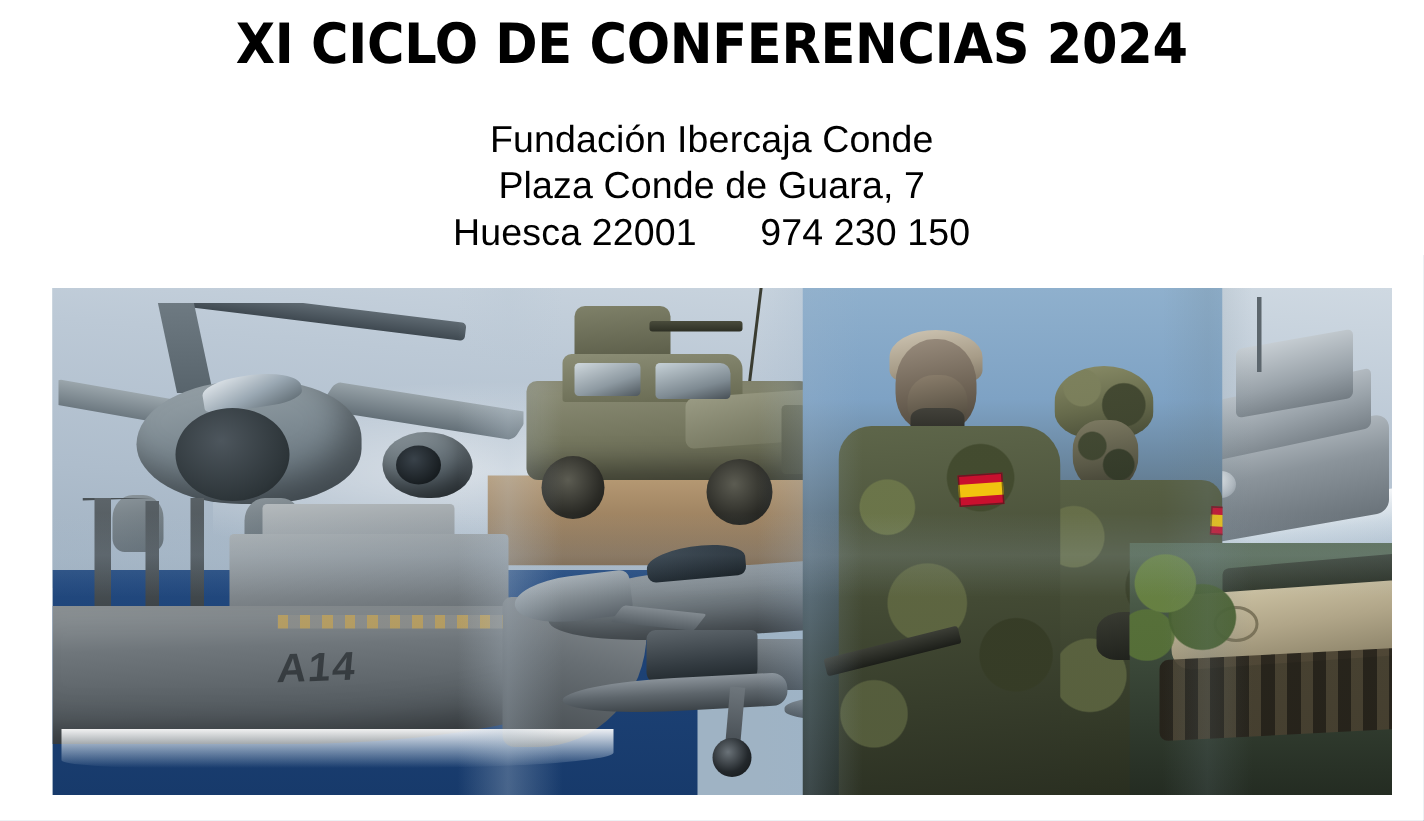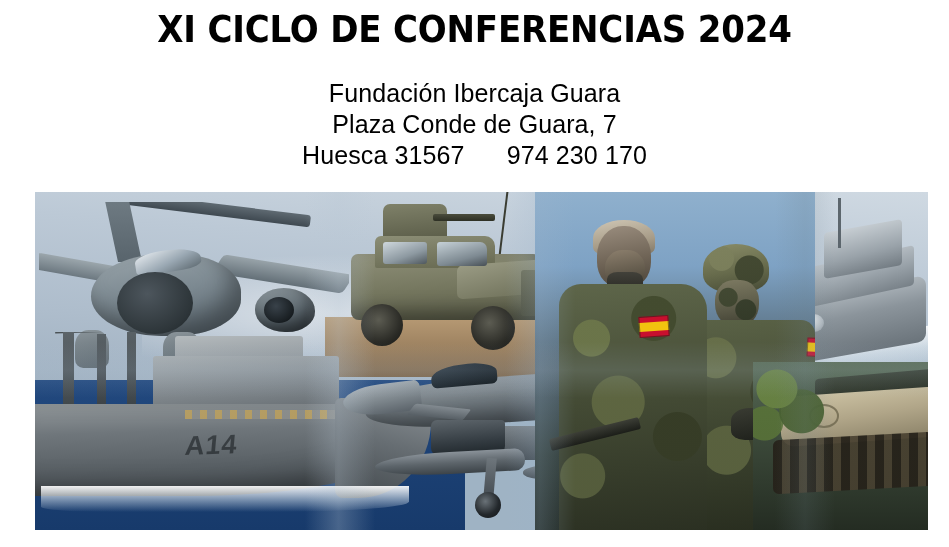--- a/index.html
+++ b/index.html
@@ -652,23 +652,23 @@
   }
 </style>
 </head>
 <body>
 
 <div id="poster">
 
   <div class="poster-title">XI CICLO DE CONFERENCIAS 2024</div>
 
   <div class="address-block">
-    <div class="address-line">Fundación Ibercaja Guara</div>
+    <div class="address-line">Fundación Ibercaja Conde</div>
     <div class="address-line">Plaza Conde de Guara, 7</div>
-    <div class="address-line">Huesca 31567      974 230 170</div>
+    <div class="address-line">Huesca 22001      974 230 150</div>
   </div>
 
   <div class="collage">
 
     <div class="tile sky"></div>
     <div class="tile mountain-shape"></div>
     <div class="tile ocean"></div>
     <div class="tile ocean2"></div>
 
     <div class="tile aircraft">

